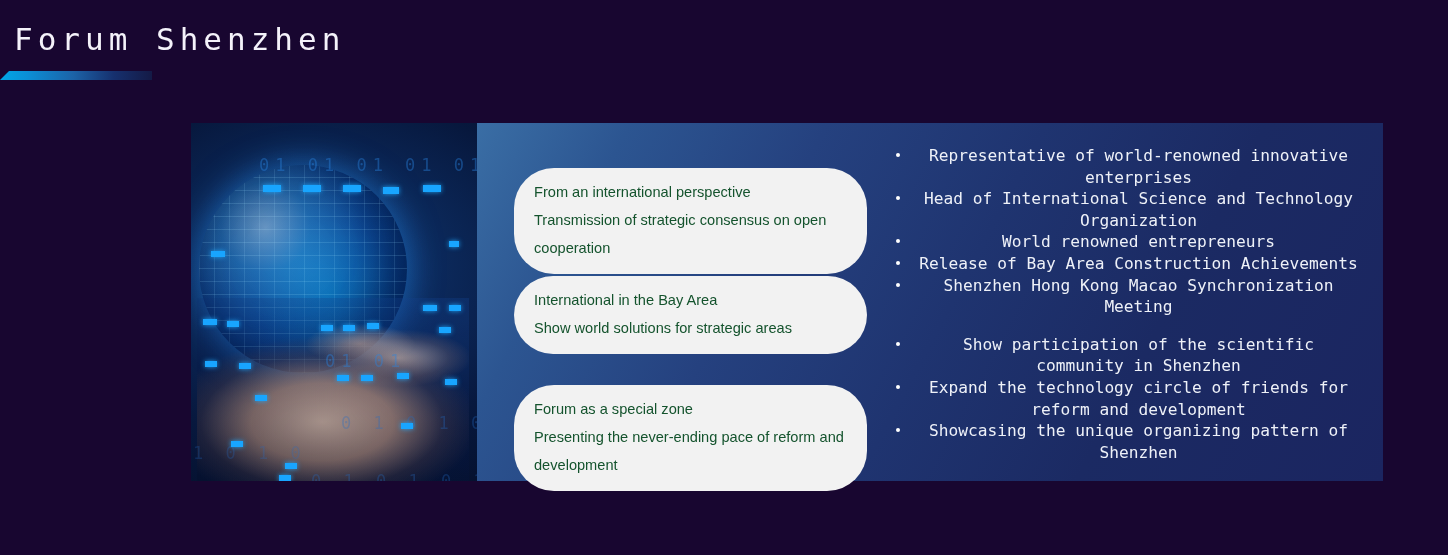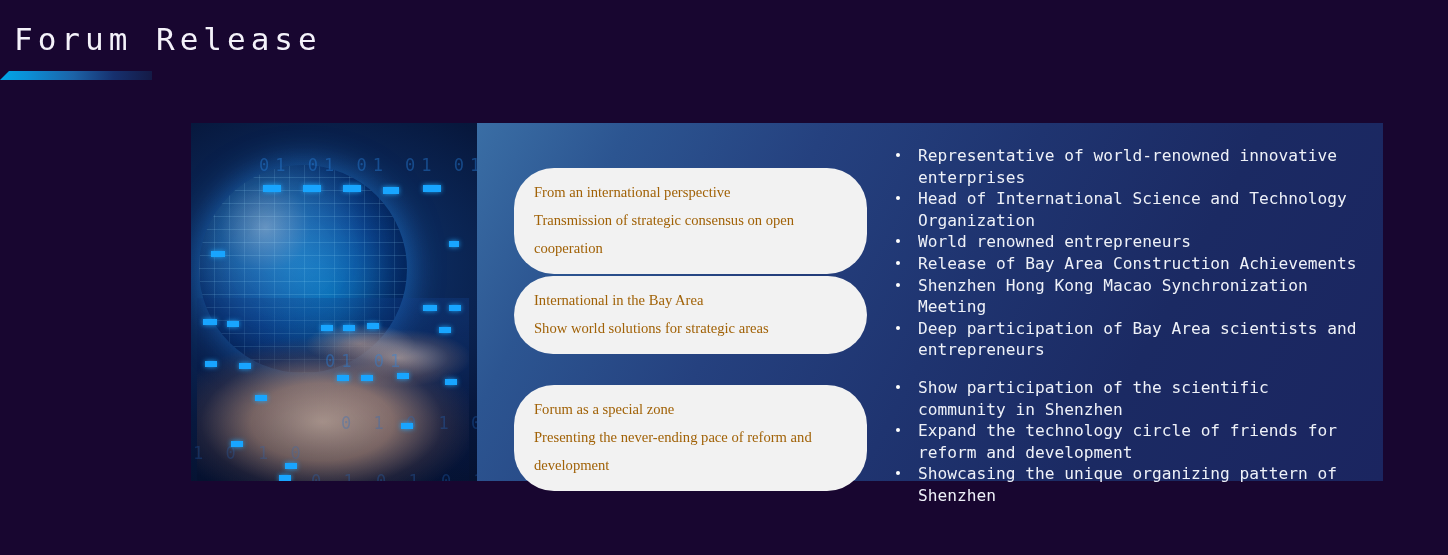--- a/index.html
+++ b/index.html
@@ -82,49 +82,49 @@
     background:linear-gradient(118deg,#3a6ea5 0%,#2c5591 14%,#25417f 32%,#1f3470 52%,#1b2a63 72%,#1b2560 100%);
     display:flex;
   }
 
   
   .pills { position:relative; width:395px; flex:0 0 395px; }
   .pill {
     position:absolute; left:37px; width:353px;
     background:#f2f2f2; border-radius:40px;
     padding:10px 22px 12px 20px;
-    color:#a16207; font-family:Liberation Serif, serif;
+    color:#14532d; font-family:Liberation Sans, sans-serif;
     font-size:14.6px; line-height:28px;
   }
   .pill .l1 { white-space:nowrap; }
   .pill .l2 { }
   #pill-0 { top:45px; }
   #pill-1 { top:153px; }
   #pill-2 { top:262px; }
 
   
   .bullets {
     position:relative; flex:1; padding:22px 24px 0 16px;
     color:#eef1f8; font-family:"DejaVu Sans Mono", monospace;
-    font-size:16.2px; line-height:21.6px;
+    font-size:16.2px; line-height:21.6px;text-align:center;
   }
   .bgroup { margin-bottom:0; }
   .bgroup + .bgroup { margin-top:16px; }
   .bitem { position:relative; padding-left:30px; margin-bottom:0; }
   .bullet-dot {
     position:absolute; left:8px; top:8px; width:4px; height:4px;
     border-radius:50%; background:#ffffff;
   }
 </style>
 </head>
 <body>
 
 <div class="slide">
 
-  <div class="title">Forum Release</div>
+  <div class="title">Forum Shenzhen</div>
   <div class="title-bar"></div>
 
   <div class="content">
 
     <div class="photo">
       <div class="globe-glow"></div>
       <div class="globe"></div>
       <div class="hand"></div>
       <div class="bits">
         <div class="digits" style="left:68px;  top:32px;">01 01 01 01 01</div>
@@ -197,24 +197,20 @@
 
         <div class="bgroup" style="margin-top:0;">
           <div class="bitem">
             <span class="bullet-dot"></span>
             <span>Release of Bay Area Construction Achievements</span>
           </div>
           <div class="bitem">
             <span class="bullet-dot"></span>
             <span>Shenzhen Hong Kong Macao Synchronization Meeting</span>
           </div>
-          <div class="bitem">
-            <span class="bullet-dot"></span>
-            <span>Deep participation of Bay Area scientists and entrepreneurs</span>
-          </div>
         </div>
 
         <div class="bgroup">
           <div class="bitem">
             <span class="bullet-dot"></span>
             <span>Show participation of the scientific community in Shenzhen</span>
           </div>
           <div class="bitem">
             <span class="bullet-dot"></span>
             <span>Expand the technology circle of friends for reform and development</span>

